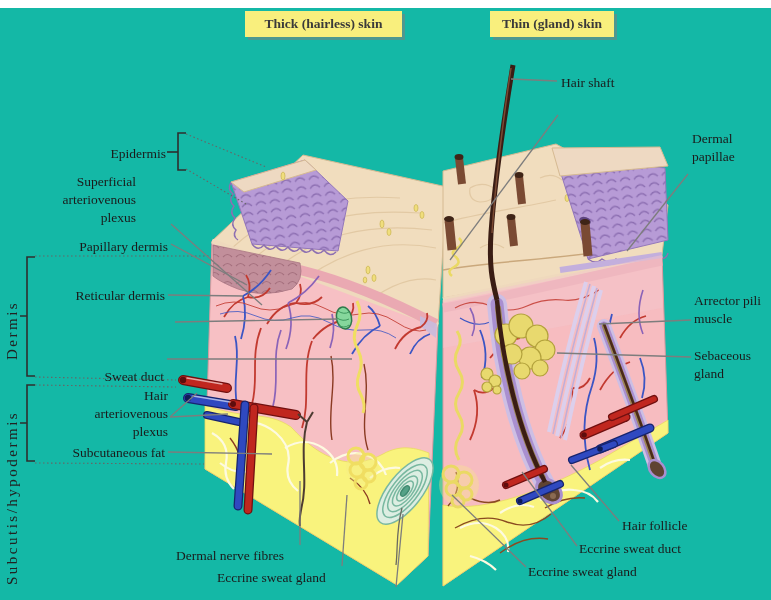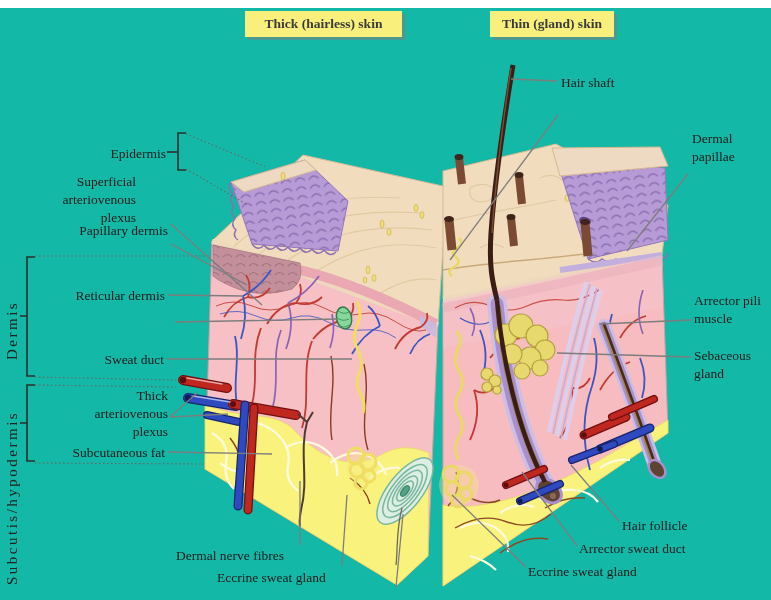--- a/index.html
+++ b/index.html
@@ -393,37 +393,37 @@
     <span>Thick (hairless) skin</span>
   </div>
   <div class="title-box" style="left:490px;top:3px;width:124px;">
     <span>Thin (gland) skin</span>
   </div>
 
   <div class="lbl r" style="right:605px;top:137px;">Epidermis</div>
   <div class="lbl r" style="right:635px;top:165px;">Superficial
 arteriovenous
 plexus</div>
-  <div class="lbl r" style="right:603px;top:214px;">Papillary dermis</div>
+  <div class="lbl r" style="right:603px;top:230px;">Papillary dermis</div>
   <div class="lbl r" style="right:606px;top:279px;">Reticular dermis</div>
-  <div class="lbl r" style="right:607px;top:343px;">Sweat duct</div>
-  <div class="lbl r" style="right:603px;top:379px;">Thick
+  <div class="lbl r" style="right:607px;top:360px;">Sweat duct</div>
+  <div class="lbl r" style="right:603px;top:379px;">Hair
 arteriovenous
 plexus</div>
   <div class="lbl r" style="right:606px;top:436px;">Subcutaneous fat</div>
 
   <div class="lbl" style="left:561px;top:66px;">Hair shaft</div>
   <div class="lbl" style="left:692px;top:122px;">Dermal
 papillae</div>
   <div class="lbl" style="left:694px;top:339px;">Sebaceous
 gland</div>
   <div class="lbl" style="left:694px;top:284px;">Arrector pili
 muscle</div>
   <div class="lbl" style="left:622px;top:509px;">Hair follicle</div>
-  <div class="lbl" style="left:579px;top:532px;">Arrector sweat duct</div>
+  <div class="lbl" style="left:579px;top:532px;">Eccrine sweat duct</div>
   <div class="lbl" style="left:528px;top:555px;">Eccrine sweat gland</div>
 
   <div class="lbl" style="left:176px;top:539px;">Dermal nerve fibres</div>
   <div class="lbl" style="left:217px;top:561px;">Eccrine sweat gland</div>
 
   <div class="vlabel" style="left:4px;top:352px;">Dermis</div>
   <div class="vlabel" style="left:4px;top:577px;">Subcutis/hypodermis</div>
 
 </div>
 

